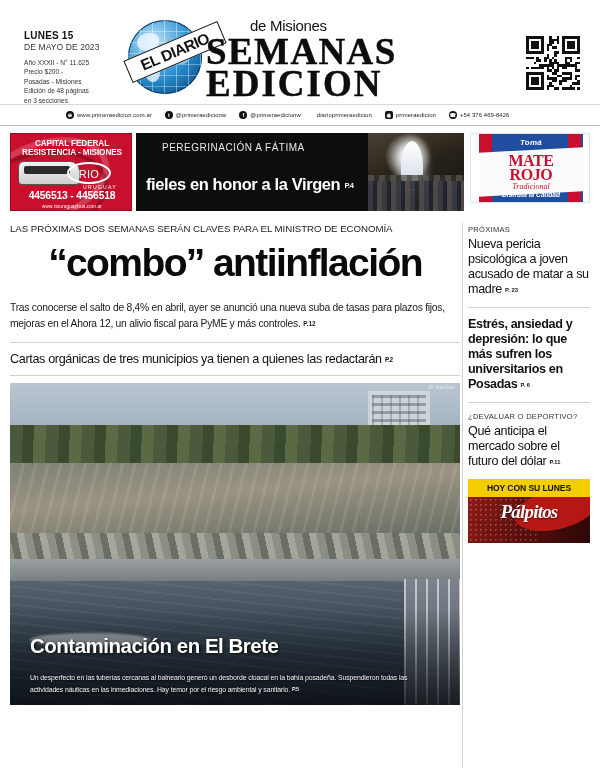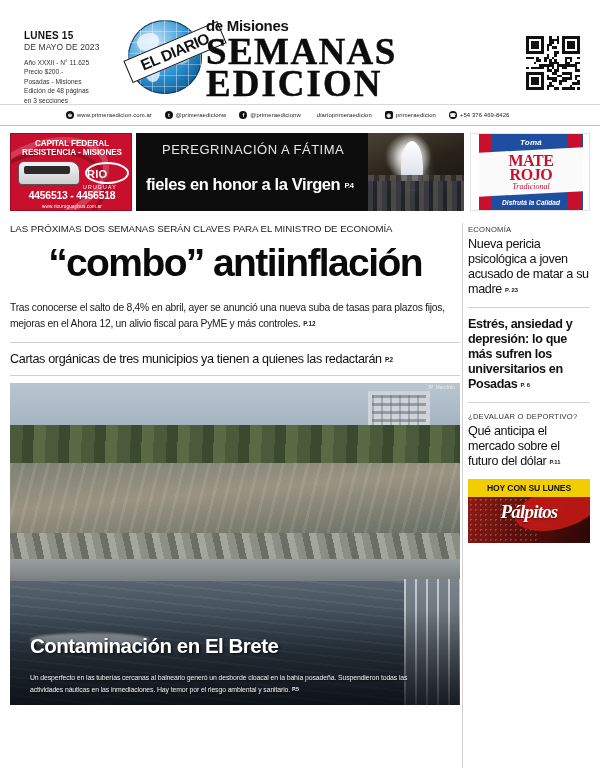--- a/index.html
+++ b/index.html
@@ -35,21 +35,21 @@
   .globe .cont1 { position:absolute; left:9px; top:13px; width:22px; height:18px; background:#eaf6ff; border-radius:60% 40% 55% 45%; opacity:.85;}
   .globe .cont2 { position:absolute; left:16px; top:36px; width:16px; height:26px; background:#eaf6ff; border-radius:45% 55% 40% 60%; opacity:.8;}
   .globe .cont3 { position:absolute; left:44px; top:20px; width:20px; height:24px; background:#dff0fd; border-radius:50% 50% 60% 40%; opacity:.6;}
   .ribbon {
     position:absolute; left:-4px; top:26px; width:102px; height:24px; background:#fff;
     border:1px solid #111; transform: rotate(-23deg);
     display:flex; align-items:center; justify-content:center;
   }
   .ribbon span { font-family:"Liberation Sans", sans-serif; font-weight:bold; font-size:15.5px; letter-spacing:-.6px; color:#111; }
   .brand { position:absolute; left:78px; top:4px; width:282px; }
-  .brand .sub { font-size:15px; font-weight:bold; letter-spacing:-.3px; color:#111; line-height:16px; }
+  .brand .sub { font-size:15px; font-weight:normal; letter-spacing:-.3px; color:#111; line-height:16px; margin-left:44px;}
   .brand .t1, .brand .t2 {
     font-family:"Liberation Serif", serif; font-weight:bold; color:#0d0d0d;
     font-size:37px; line-height:32px; letter-spacing:1.4px;
     -webkit-text-stroke: .4px #000;
   }
   .brand .t1 { margin-top:2px; }
   .brand .t2 { letter-spacing:2.0px; }
 
   .qr { position:absolute; right:20px; top:36px; width:54px; height:54px; background:#fff; }
   .qr .cell { position:absolute; background:#111; }
@@ -75,46 +75,46 @@
   .ad-rio .swoosh2 { position:absolute; left:-42px; top:18px; width:140px; height:86px;
         border:4px solid rgba(0,0,0,.22); border-radius:50%; transform:rotate(-14deg);}
   .ad-rio .hd1 { position:absolute; top:5px; left:0; width:122px; text-align:center;
         font-size:8.2px; font-weight:bold; color:#fff; letter-spacing:-.1px;
         font-family:"Liberation Sans Narrow","Liberation Sans",sans-serif;}
   .ad-rio .hd2 { position:absolute; top:14px; left:0; width:122px; text-align:center;
         font-size:8.2px; font-weight:bold; color:#fff; letter-spacing:-.1px;}
   .ad-rio .bus { position:absolute; left:7px; top:27px; width:62px; height:24px; background:linear-gradient(#f4f4f4,#cfcfcf);
         border-radius:6px 10px 4px 4px; border:1px solid #555;}
   .ad-rio .bus:after{content:""; position:absolute; left:5px; top:4px; width:46px; height:8px; background:#2b2b2b; border-radius:2px;}
-  .ad-rio .oval { position:absolute; right:2px; top:28px; width:44px; height:22px; border:2px solid #fff; border-radius:50%;
-        color:#fff; font-size:11px; font-weight:bold; text-align:left; line-height:20px; letter-spacing:.3px;}
+  .ad-rio .oval { position:absolute; right:20px; top:28px; width:44px; height:22px; border:2px solid #fff; border-radius:50%;
+        color:#fff; font-size:11px; font-weight:normal; text-align:center; line-height:20px; letter-spacing:.3px;}
   .ad-rio .uru { position:absolute; right:9px; top:50px; width:44px; text-align:center; color:#fff; font-size:5.2px; letter-spacing:1.2px;}
   .ad-rio .phones { position:absolute; left:0; bottom:9px; width:122px; text-align:center; color:#fff;
         font-size:10.4px; font-weight:bold; letter-spacing:-.2px;}
   .ad-rio .web { position:absolute; left:0; bottom:1px; width:122px; text-align:center; color:#fff; font-size:4.6px; letter-spacing:.2px;}
 
   .ad-fatima { position:absolute; left:126px; top:0; width:328px; height:78px; background:#0d0d0d; overflow:hidden;}
-  .ad-fatima .kicker { position:absolute; left:10px; top:9px; font-size:13px; color:#e7e7e7; letter-spacing:.5px;padding-left:16px;}
+  .ad-fatima .kicker { position:absolute; left:10px; top:9px; font-size:10px; color:#e7e7e7; letter-spacing:.5px;padding-left:16px;}
   .ad-fatima .h { position:absolute; left:10px; top:22px; width:218px; color:#fff;
         font-size:16.5px; font-weight:bold; line-height:19.5px; letter-spacing:-.4px;}
   .ad-fatima .h .pg { font-size:7.5px; font-weight:bold; vertical-align:2px;margin-top:34px; }
   .ad-fatima .photo { position:absolute; right:0; top:0; width:96px; height:78px;
         background:
           radial-gradient(circle at 42% 30%, rgba(255,255,255,.92) 0 7%, rgba(255,255,255,0) 30%),
           linear-gradient(160deg,#4a4134 0%, #272219 45%, #14120e 100%);
         overflow:hidden;}
   .ad-fatima .photo .statue { position:absolute; left:33px; top:8px; width:22px; height:50px;
         background:linear-gradient(#ffffff,#e3e6ee 60%,#b9bfcc); border-radius:50% 50% 36% 36%; box-shadow:0 0 8px 3px rgba(255,255,255,.45);}
   .ad-fatima .photo .crowd { position:absolute; left:0; bottom:0; width:96px; height:30px;
         background: repeating-linear-gradient(90deg,#3a3a42 0 5px,#20242b 5px 9px,#4d4a48 9px 14px);
         opacity:.95;}
   .ad-fatima .photo .c2 { position:absolute; left:0; bottom:22px; width:96px; height:14px;
         background: repeating-linear-gradient(90deg,#585450 0 6px,#34302e 6px 11px); opacity:.8;}
 
-  .ad-mate { position:absolute; right:0; top:0; width:120px; height:78px; background:#fff; overflow:hidden; border:1px solid #e3e3e3;}
+  .ad-mate { position:absolute; right:0; top:0; width:120px; height:70px; background:#fff; overflow:hidden; border:1px solid #e3e3e3;}
   .ad-mate .bgl { position:absolute; left:8px; top:0; width:104px; height:78px; background:#1f4ea1; }
   .ad-mate .side { position:absolute; top:0; width:13px; height:78px; background:#c8102e; }
   .ad-mate .side.l { left:8px; } .ad-mate .side.r { right:8px; }
   .ad-mate .band { position:absolute; left:8px; top:16px; width:104px; height:44px; background:#fbfbfb; transform:skewY(-3deg);}
   .ad-mate .toma { position:absolute; left:0; top:4px; width:120px; text-align:center; color:#fff; font-size:8px; font-weight:bold;
         font-style:italic; letter-spacing:.2px;}
   .ad-mate .m1 { position:absolute; left:0; top:18px; width:120px; text-align:center; color:#c8102e;
         font-size:16px; font-weight:bold; letter-spacing:-.4px; font-family:"Liberation Serif",serif;}
   .ad-mate .m2 { position:absolute; left:0; top:32px; width:120px; text-align:center; color:#c8102e;
         font-size:16px; font-weight:bold; letter-spacing:-.4px; font-family:"Liberation Serif",serif;}
@@ -584,21 +584,21 @@
         <div class="ph-cap">
           <span>Un desperfecto en las tuberías cercanas al balneario generó un desborde cloacal en la bahía posadeña. Suspendieron todas las actividades náuticas en las inmediaciones. Hay temor por el riesgo ambiental y sanitario.</span>
           <span class="pg">P.5</span>
         </div>
       </div>
     </div>
 
     <div class="col-right">
 
       <div>
-        <div class="r-kicker">ECONOMÍA</div>
+        <div class="r-kicker">PRÓXIMAS</div>
         <div class="r-head">
           <span>Nueva pericia psicológica a joven acusado de matar a su madre</span>
           <span class="r-pg">P. 23</span>
         </div>
       </div>
       <div class="r-hr"></div>
 
       <div>
         <div class="r-head b">
           <span>Estrés, ansiedad y depresión: lo que más sufren los universitarios en Posadas</span>

